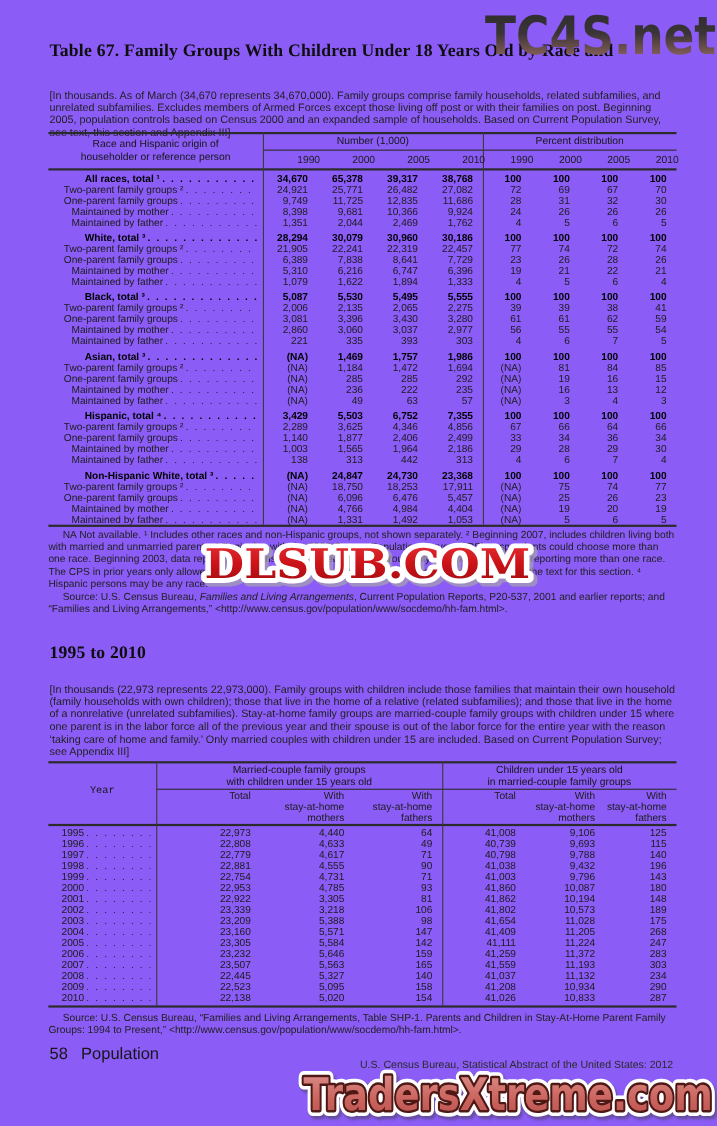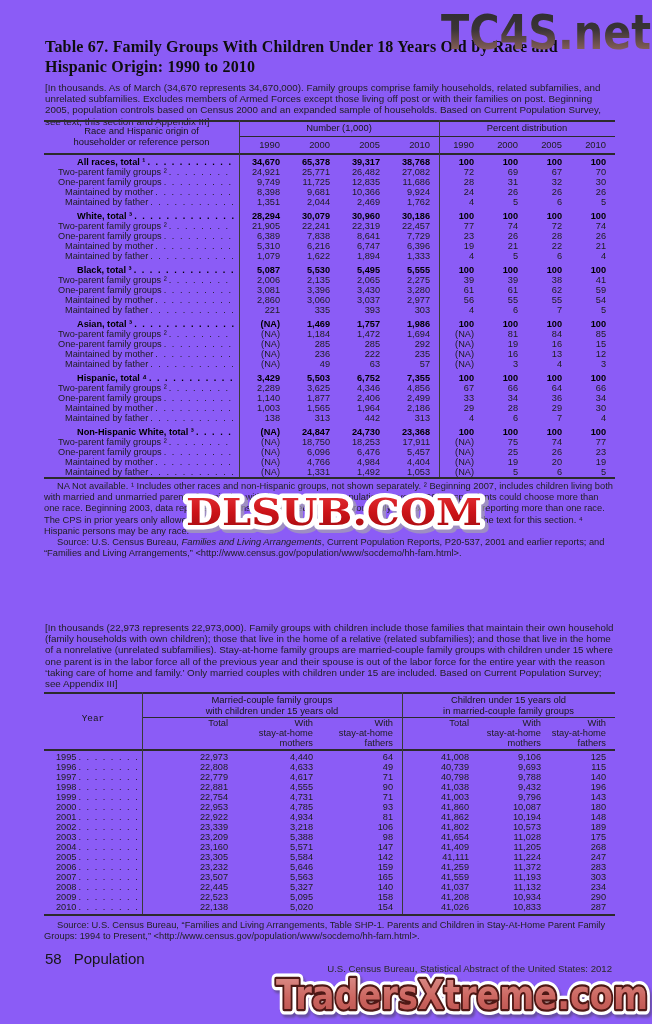--- a/index.html
+++ b/index.html
@@ -11,21 +11,21 @@
              font-weight:bold;font-size:16px;line-height:20px;letter-spacing:.2px;color:#0e0e0e;}
   .intro{position:absolute;left:45px;width:570px;font-size:9.8px;line-height:11.2px;color:#1f1f1f;text-align:left;}
 
   
   .tbl{position:absolute;}
   .hrule{position:absolute;background:#2b2b2b;}
   .vrule{position:absolute;width:1px;background:#3a3a3a;}
   .hdr-txt{position:absolute;font-size:9.4px;line-height:10.8px;text-align:center;color:#161616;}
 
   
-  .t67-years{position:absolute;left:195px;top:19px;display:flex;font-size:9.4px;}
+  .t67-years{position:absolute;left:206px;top:19px;display:flex;font-size:9.4px;}
   .t67-years .yc{text-align:right;padding-right:9px;box-sizing:border-box;}
   .t67-years .n{width:50px}.t67-years .p{width:44px}
   .t67-body{position:absolute;left:0;top:37px;width:571px;}
   .t67-sec{margin-top:4px;}
   .t67-sec:first-child{margin-top:0;}
   .t-row{display:flex;height:10px;line-height:10px;font-size:9.2px;}
   .t-row.bold{font-weight:bold;color:#000;}
   .stub{display:flex;box-sizing:border-box;padding-right:5px;overflow:hidden;}
   .t67-body .stub{width:195px;}
   .ind-total{padding-left:33px;align-items:center;}
@@ -57,21 +57,20 @@
   
   .wm{position:absolute;pointer-events:none;}
 </style>
 </head>
 <body>
 
 <div id="page">
 
   <div class="tbl-title" style="top:37px;">
     <div>Table 67. Family Groups With Children Under 18 Years Old by Race and</div>
-    <div>Hispanic Origin: 1990 to 2010</div>
   </div>
   <div class="intro" style="top:82px;">[In thousands. As of March (34,670 represents 34,670,000). Family groups comprise family households, related subfamilies, and unrelated subfamilies. Excludes members of Armed Forces except those living off post or with their families on post. Beginning 2005, population controls based on Census 2000 and an expanded sample of households. Based on Current Population Survey, see text, this section and Appendix III]</div>
 
   <div class="tbl" style="left:44px;top:120px;width:571px;height:359px;">
     <div class="hrule" style="left:0;top:0;width:571px;height:2px;"></div>
     <div class="hrule" style="left:195px;top:16px;width:376px;height:1px;"></div>
     <div class="hrule" style="left:0;top:33px;width:571px;height:2px;"></div>
     <div class="hrule" style="left:0;top:357px;width:571px;height:2px;"></div>
     <div class="vrule" style="left:195px;top:0;height:357px;"></div>
     <div class="vrule" style="left:395px;top:0;height:357px;"></div>
@@ -526,20 +525,21 @@
             <div class="cell cp">5</div>
           </div>
         </div>
       </div>
   </div>
 
   <div class="note" style="top:481px;">NA Not available. ¹ Includes other races and non-Hispanic groups, not shown separately. ² Beginning 2007, includes children living both with married and unmarried parents. ³ Beginning with the 2003 Current Population Survey (CPS), respondents could choose more than one race. Beginning 2003, data represent persons who selected this race group only and exclude persons reporting more than one race. The CPS in prior years only allowed respondents to report one race group. See also comments on race in the text for this section. ⁴ Hispanic persons may be any race.</div>
   <div class="note" style="top:537px;"><span>Source: U.S. Census Bureau, </span><span class="ital">Families and Living Arrangements</span><span>, Current Population Reports, P20-537, 2001 and earlier reports; and “Families and Living Arrangements,” &lt;http://www.census.gov/population/www/socdemo/hh-fam.html&gt;.</span></div>
 
   <div class="tbl-title" style="top:584px;">
+    <div>1995 to 2010</div>
   </div>
   <div class="intro" style="top:622px;">[In thousands (22,973 represents 22,973,000). Family groups with children include those families that maintain their own household (family households with own children); those that live in the home of a relative (related subfamilies); and those that live in the home of a nonrelative (unrelated subfamilies). Stay-at-home family groups are married-couple family groups with children under 15 where one parent is in the labor force all of the previous year and their spouse is out of the labor force for the entire year with the reason ‘taking care of home and family.’ Only married couples with children under 15 are included. Based on Current Population Survey; see Appendix III]</div>
 
   <div class="tbl" style="left:44px;top:692px;width:571px;height:224px;">
     <div class="hrule" style="left:0;top:0;width:571px;height:2px;"></div>
     <div class="hrule" style="left:98px;top:25px;width:473px;height:1px;"></div>
     <div class="hrule" style="left:0;top:57px;width:571px;height:2px;"></div>
     <div class="hrule" style="left:0;top:222px;width:571px;height:2px;"></div>
     <div class="vrule" style="left:98px;top:0;height:222px;"></div>
     <div class="vrule" style="left:358px;top:0;height:222px;"></div>
@@ -654,21 +654,21 @@
           <div class="cell s3">41,860</div>
           <div class="cell s4">10,087</div>
           <div class="cell s5">180</div>
         </div>
         <div class="t-row">
           <div class="stub">
             <span>2001</span>
             <span class="dots"></span>
           </div>
           <div class="cell s0">22,922</div>
-          <div class="cell s1">4,934</div>
+          <div class="cell s1">3,305</div>
           <div class="cell s2">81</div>
           <div class="cell s3">41,862</div>
           <div class="cell s4">10,194</div>
           <div class="cell s5">148</div>
         </div>
         <div class="t-row">
           <div class="stub">
             <span>2002</span>
             <span class="dots"></span>
           </div>

